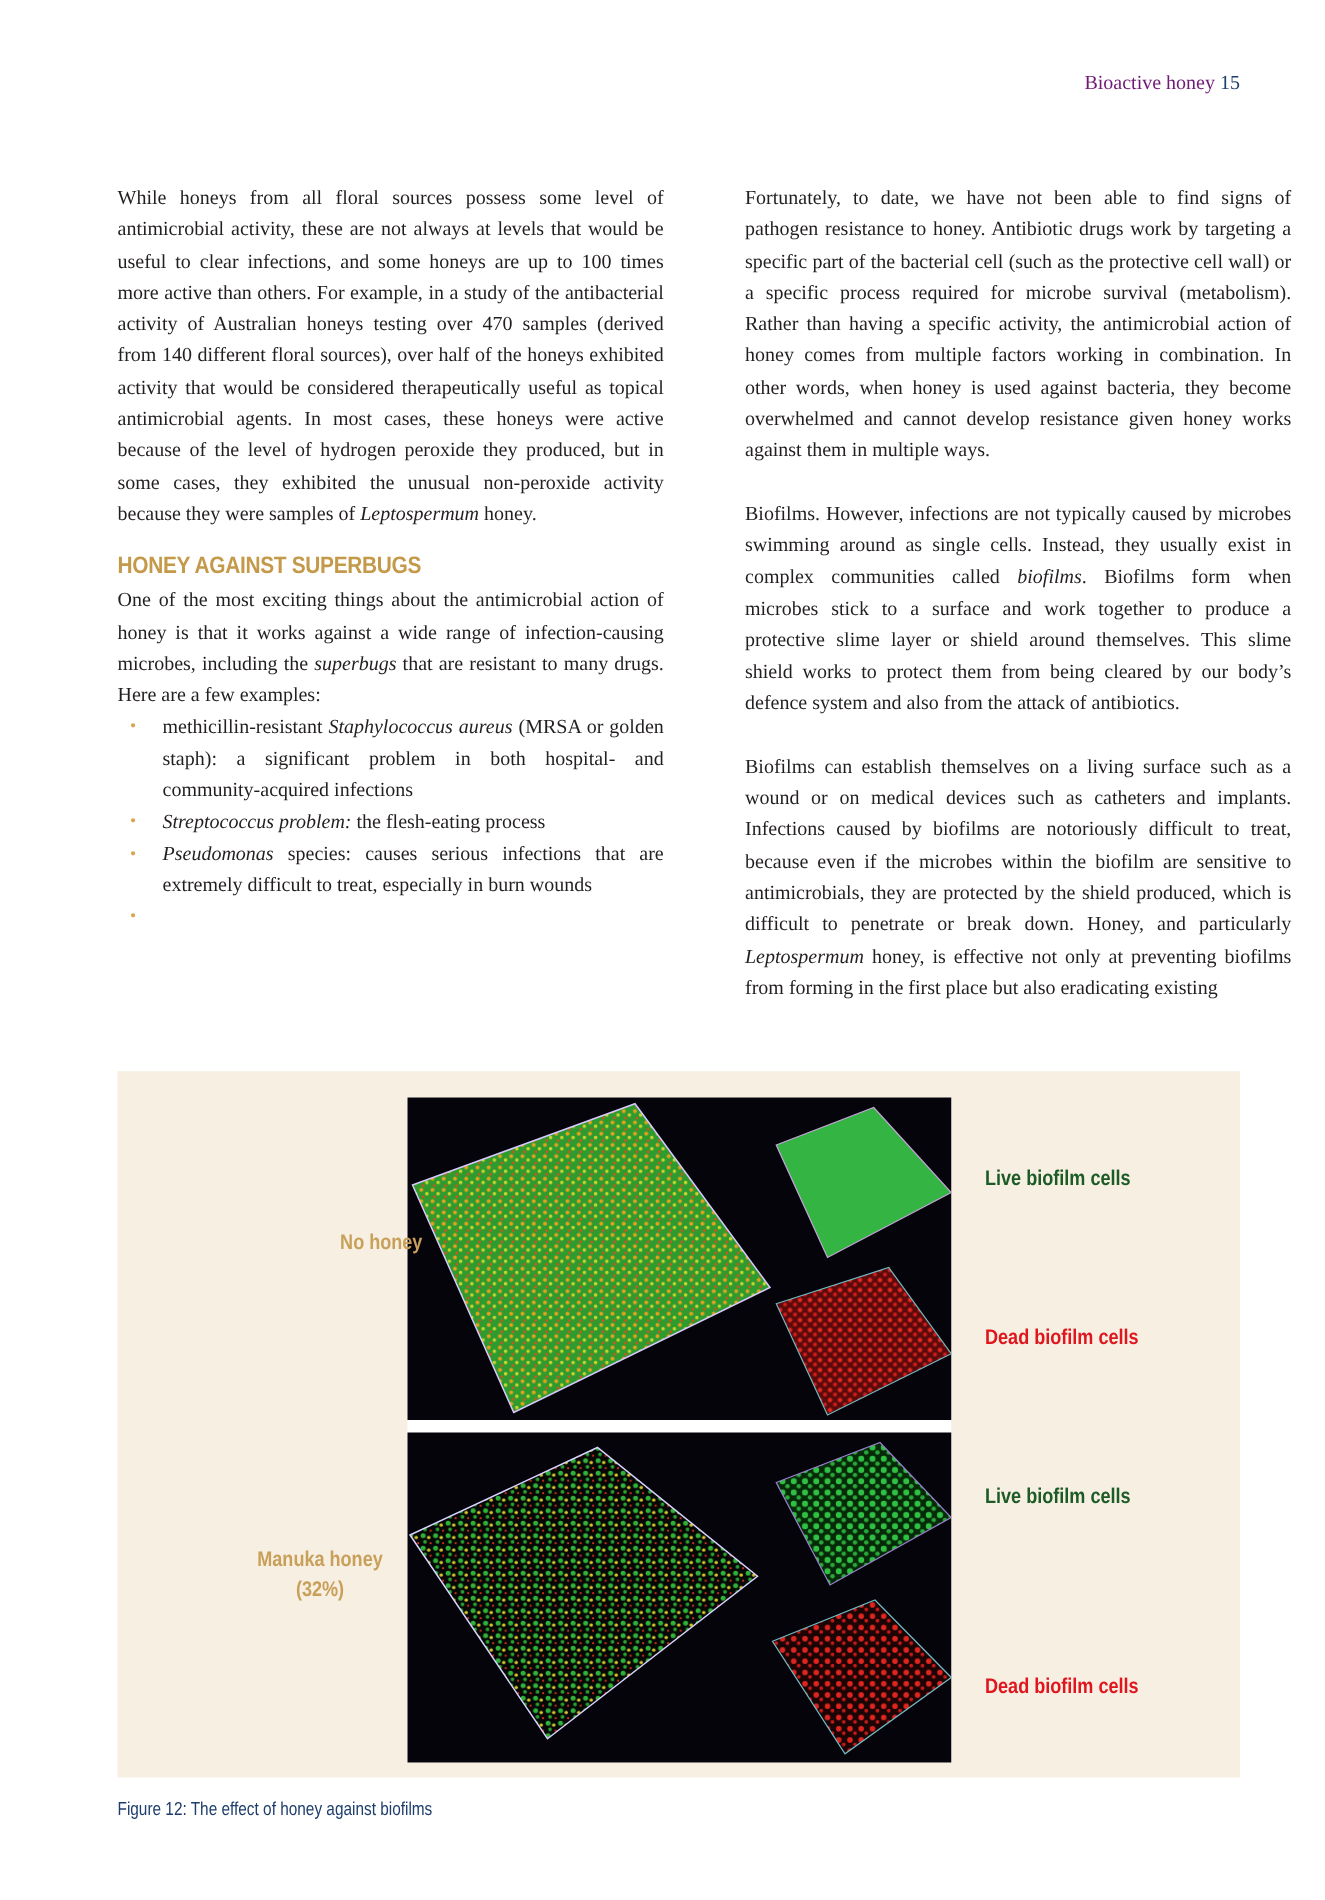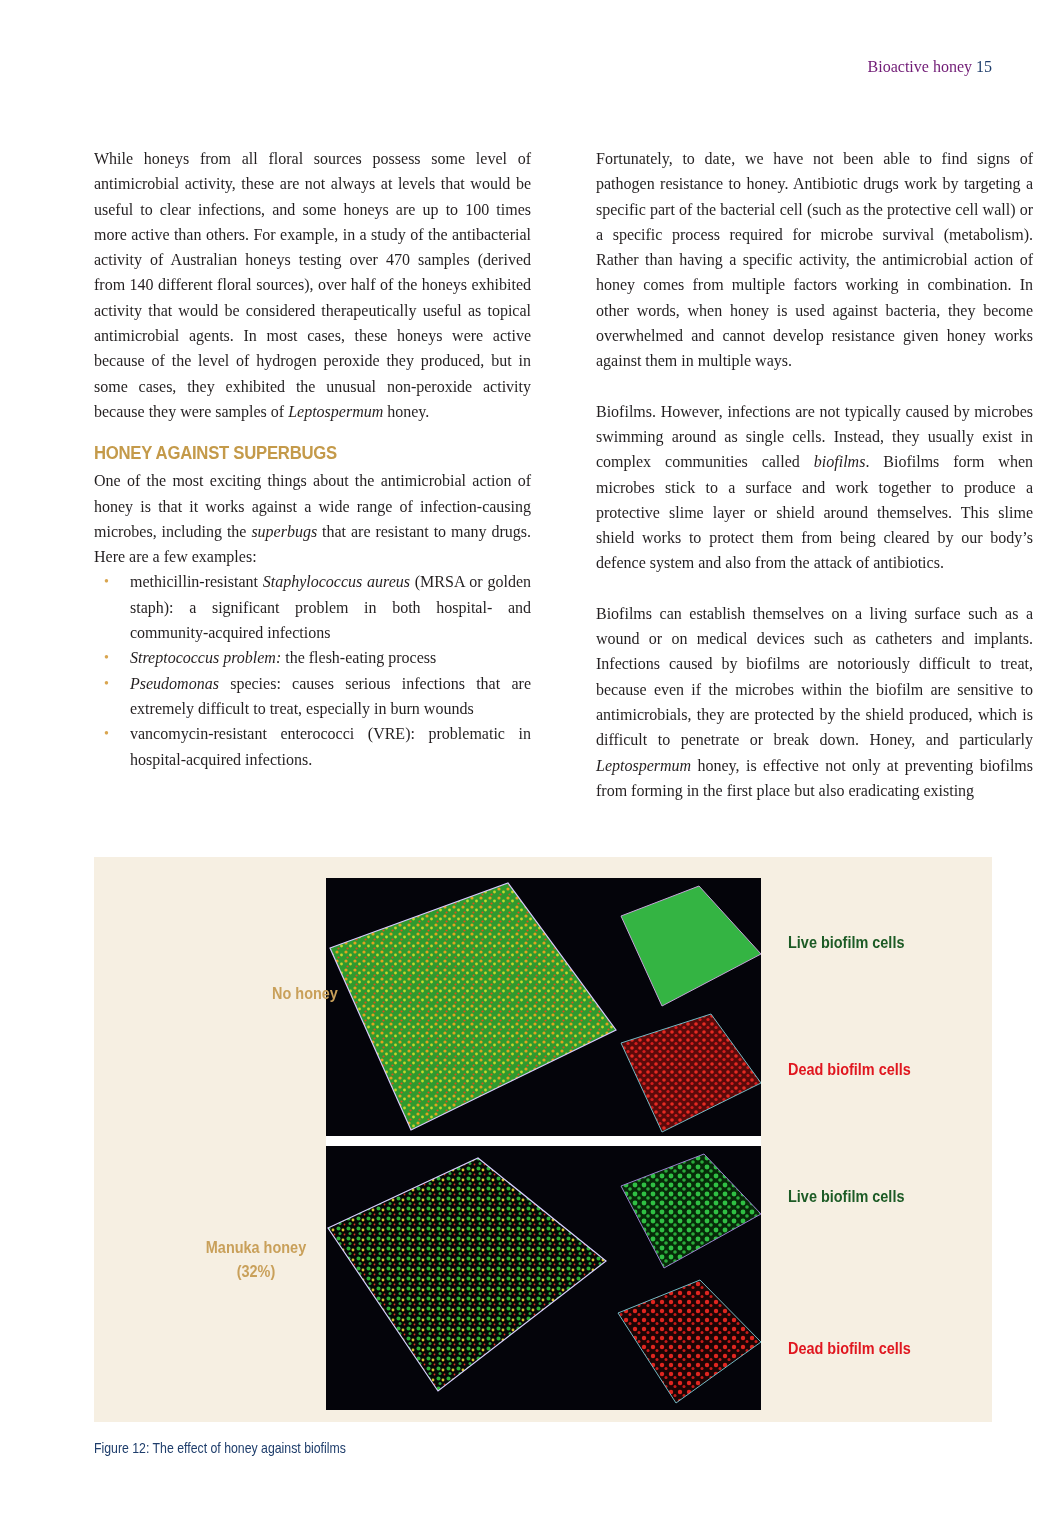--- a/index.html
+++ b/index.html
@@ -55,21 +55,21 @@
   <p><span>While honeys from all floral sources possess some level of antimicrobial activity, these are not always at levels that would be useful to clear infections, and some honeys are up to 100 times more active than others. For example, in a study of the antibacterial activity of Australian honeys testing over 470 samples (derived from 140 different floral sources), over half of the honeys exhibited activity that would be considered therapeutically useful as topical antimicrobial agents. In most cases, these honeys were active because of the level of hydrogen peroxide they produced, but in some cases, they exhibited the unusual non-peroxide activity because they were samples of </span><em>Leptospermum</em><span> honey.</span></p>
 
   <div class="section-heading">HONEY AGAINST SUPERBUGS</div>
 
   <p><span>One of the most exciting things about the antimicrobial action of honey is that it works against a wide range of infection-causing microbes, including the </span><em>superbugs</em><span> that are resistant to many drugs. Here are a few examples:</span></p>
 
   <ul class="bullets">
     <li><span class="dot">•</span><span>methicillin-resistant </span><em>Staphylococcus aureus</em><span> (MRSA or golden staph): a significant problem in both hospital- and community-acquired infections</span></li>
     <li><span class="dot">•</span><span></span><em>Streptococcus problem:</em><span> the flesh-eating process</span></li>
     <li><span class="dot">•</span><span></span><em>Pseudomonas</em><span> species: causes serious infections that are extremely difficult to treat, especially in burn wounds</span></li>
-    <li><span class="dot">•</span><span>vancomycin-resistant enterococci (VRE): problematic in hospital-acquired infections.</span><em></em><span></span></li>
+    <li><span class="dot">•</span><em></em><span></span></li>
   </ul>
 </div>
 
 <div class="col col-right">
   <p>Fortunately, to date, we have not been able to find signs of pathogen resistance to honey. Antibiotic drugs work by targeting a specific part of the bacterial cell (such as the protective cell wall) or a specific process required for microbe survival (metabolism). Rather than having a specific activity, the antimicrobial action of honey comes from multiple factors working in combination. In other words, when honey is used against bacteria, they become overwhelmed and cannot develop resistance given honey works against them in multiple ways.</p>
   <div class="gap"></div>
   <p><strong>Biofilms.</strong><span> However, infections are not typically caused by microbes swimming around as single cells. Instead, they usually exist in complex communities called </span><em>biofilms</em><span>. Biofilms form when microbes stick to a surface and work together to produce a protective slime layer or shield around themselves. This slime shield works to protect them from being cleared by our body’s defence system and also from the attack of antibiotics.</span></p>
   <div class="gap"></div>
   <p><span>Biofilms can establish themselves on a living surface such as a wound or on medical devices such as catheters and implants. Infections caused by biofilms are notoriously difficult to treat, because even if the microbes within the biofilm are sensitive to antimicrobials, they are protected by the shield produced, which is difficult to penetrate or break down. Honey, and particularly </span><em>Leptospermum</em><span> honey, is effective not only at preventing biofilms from forming in the first place but also eradicating existing</span></p>
 </div>

